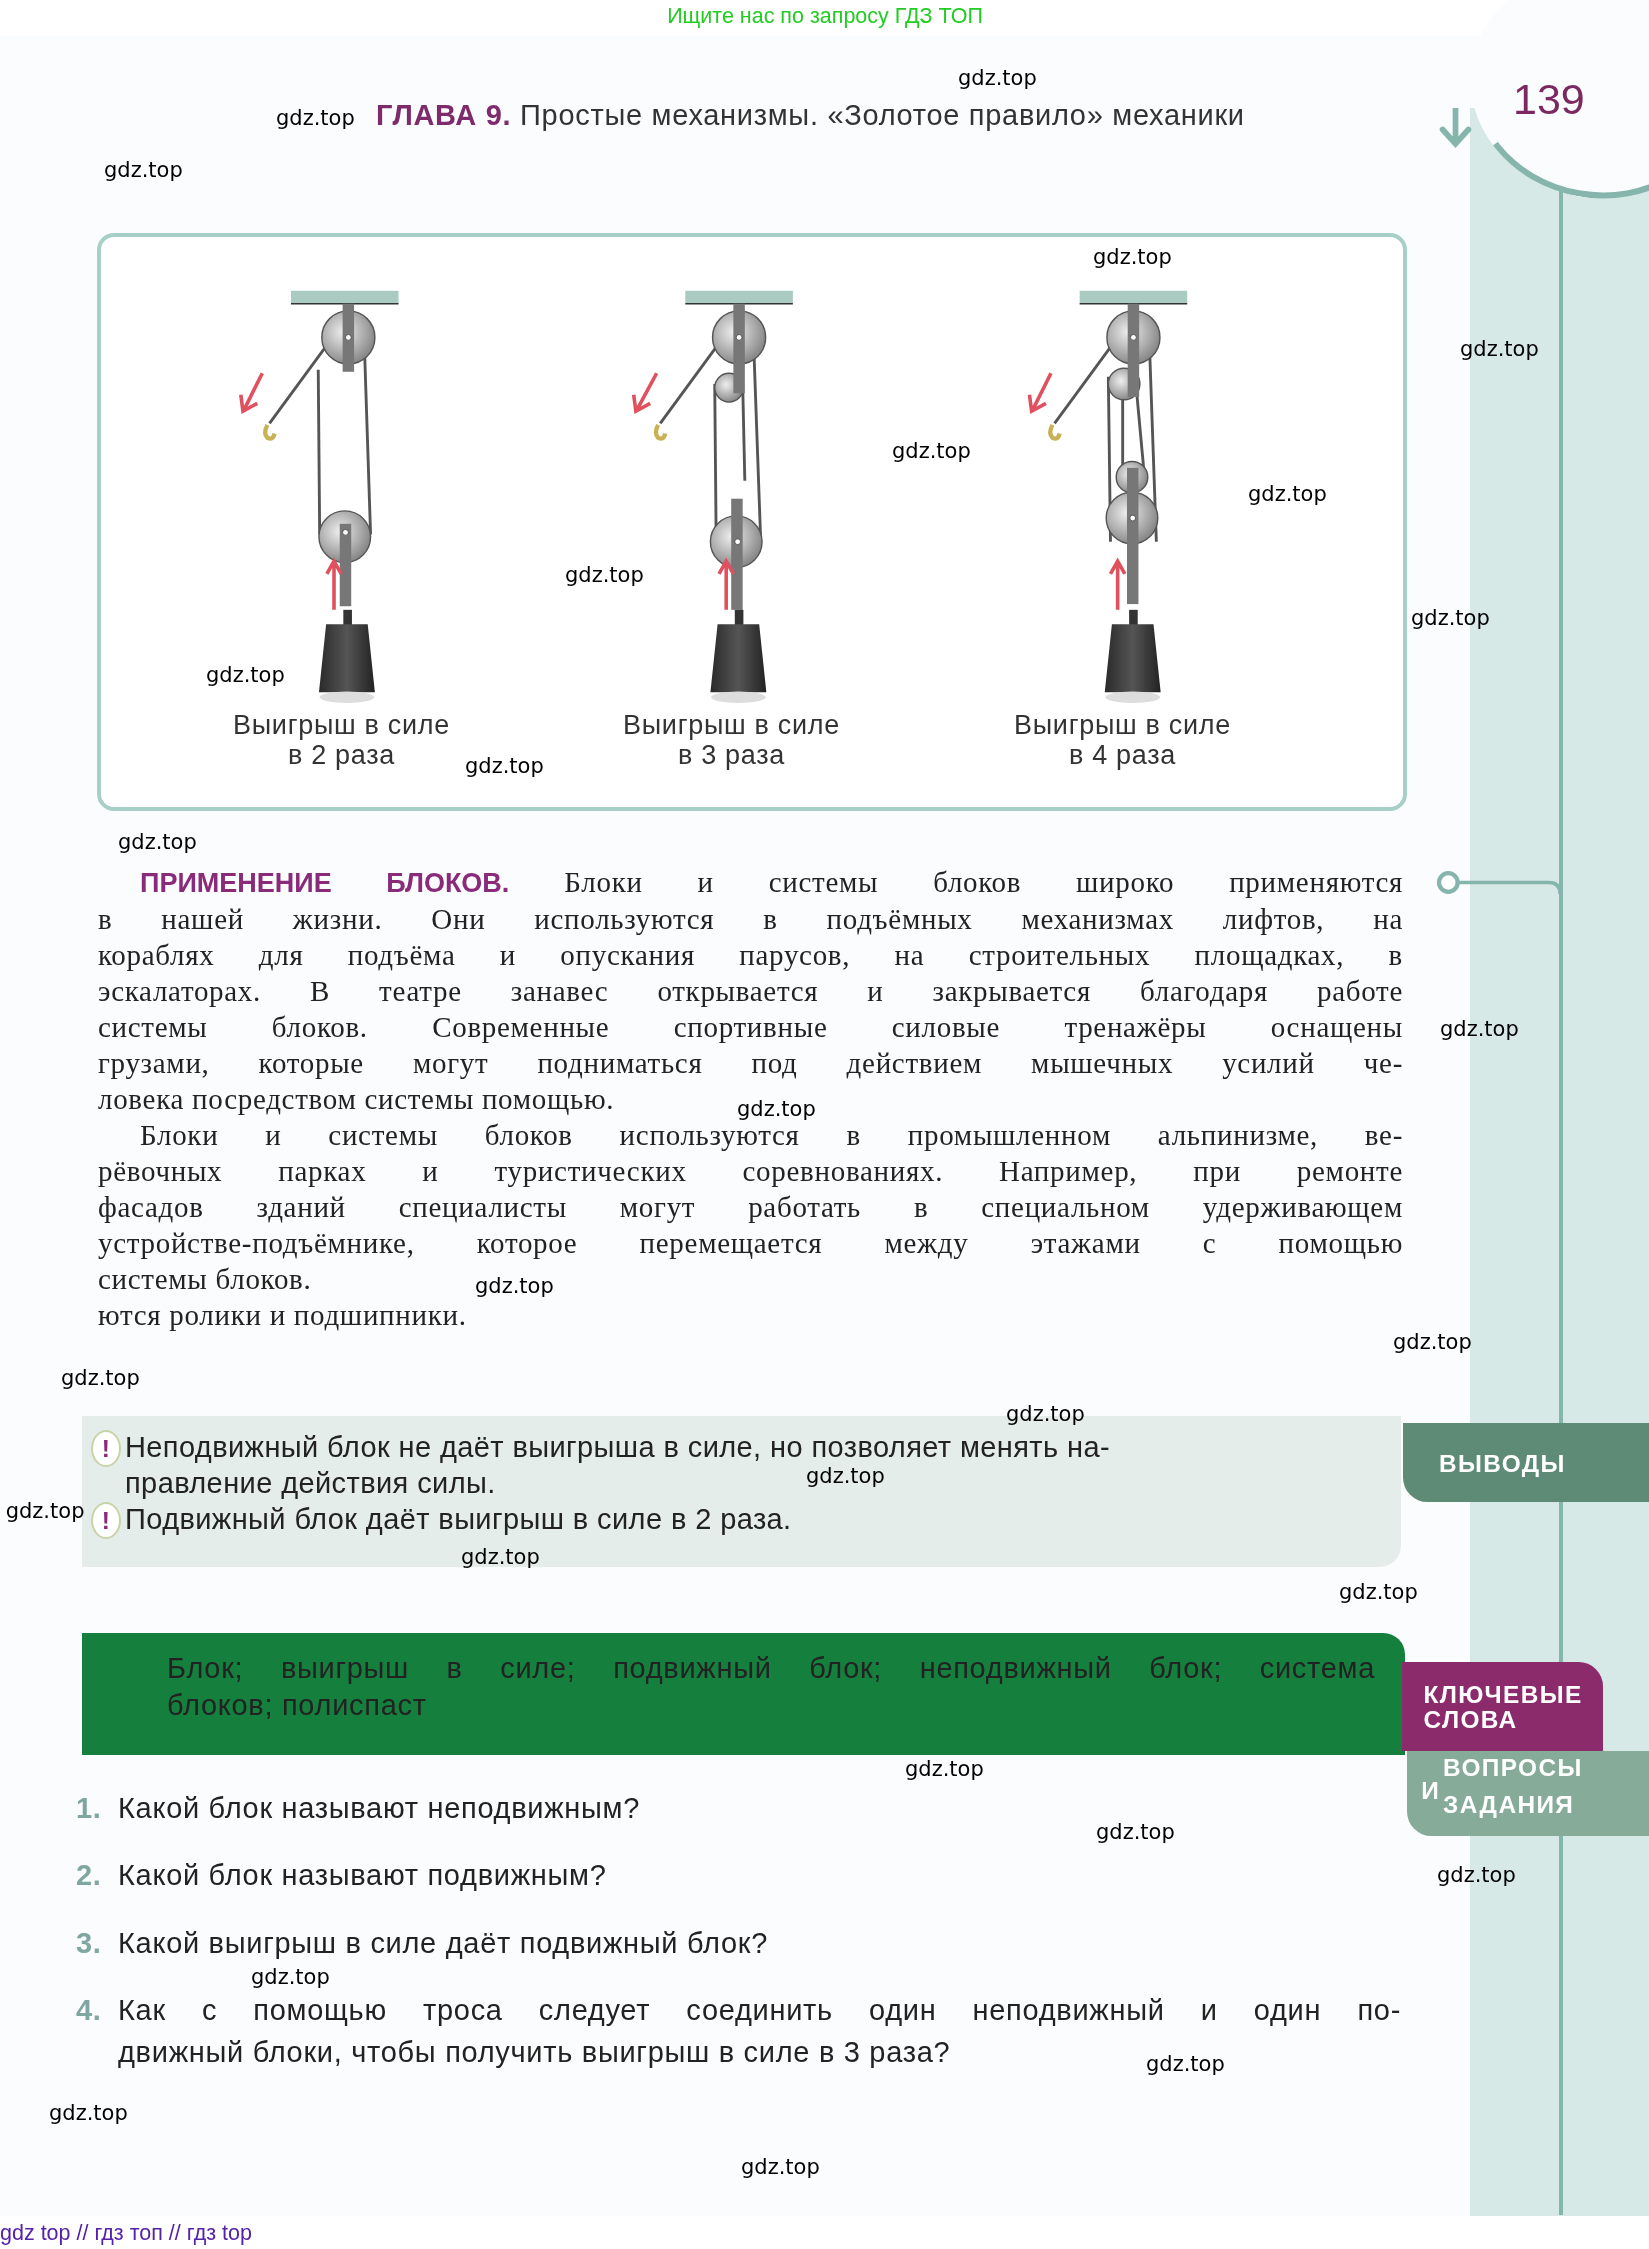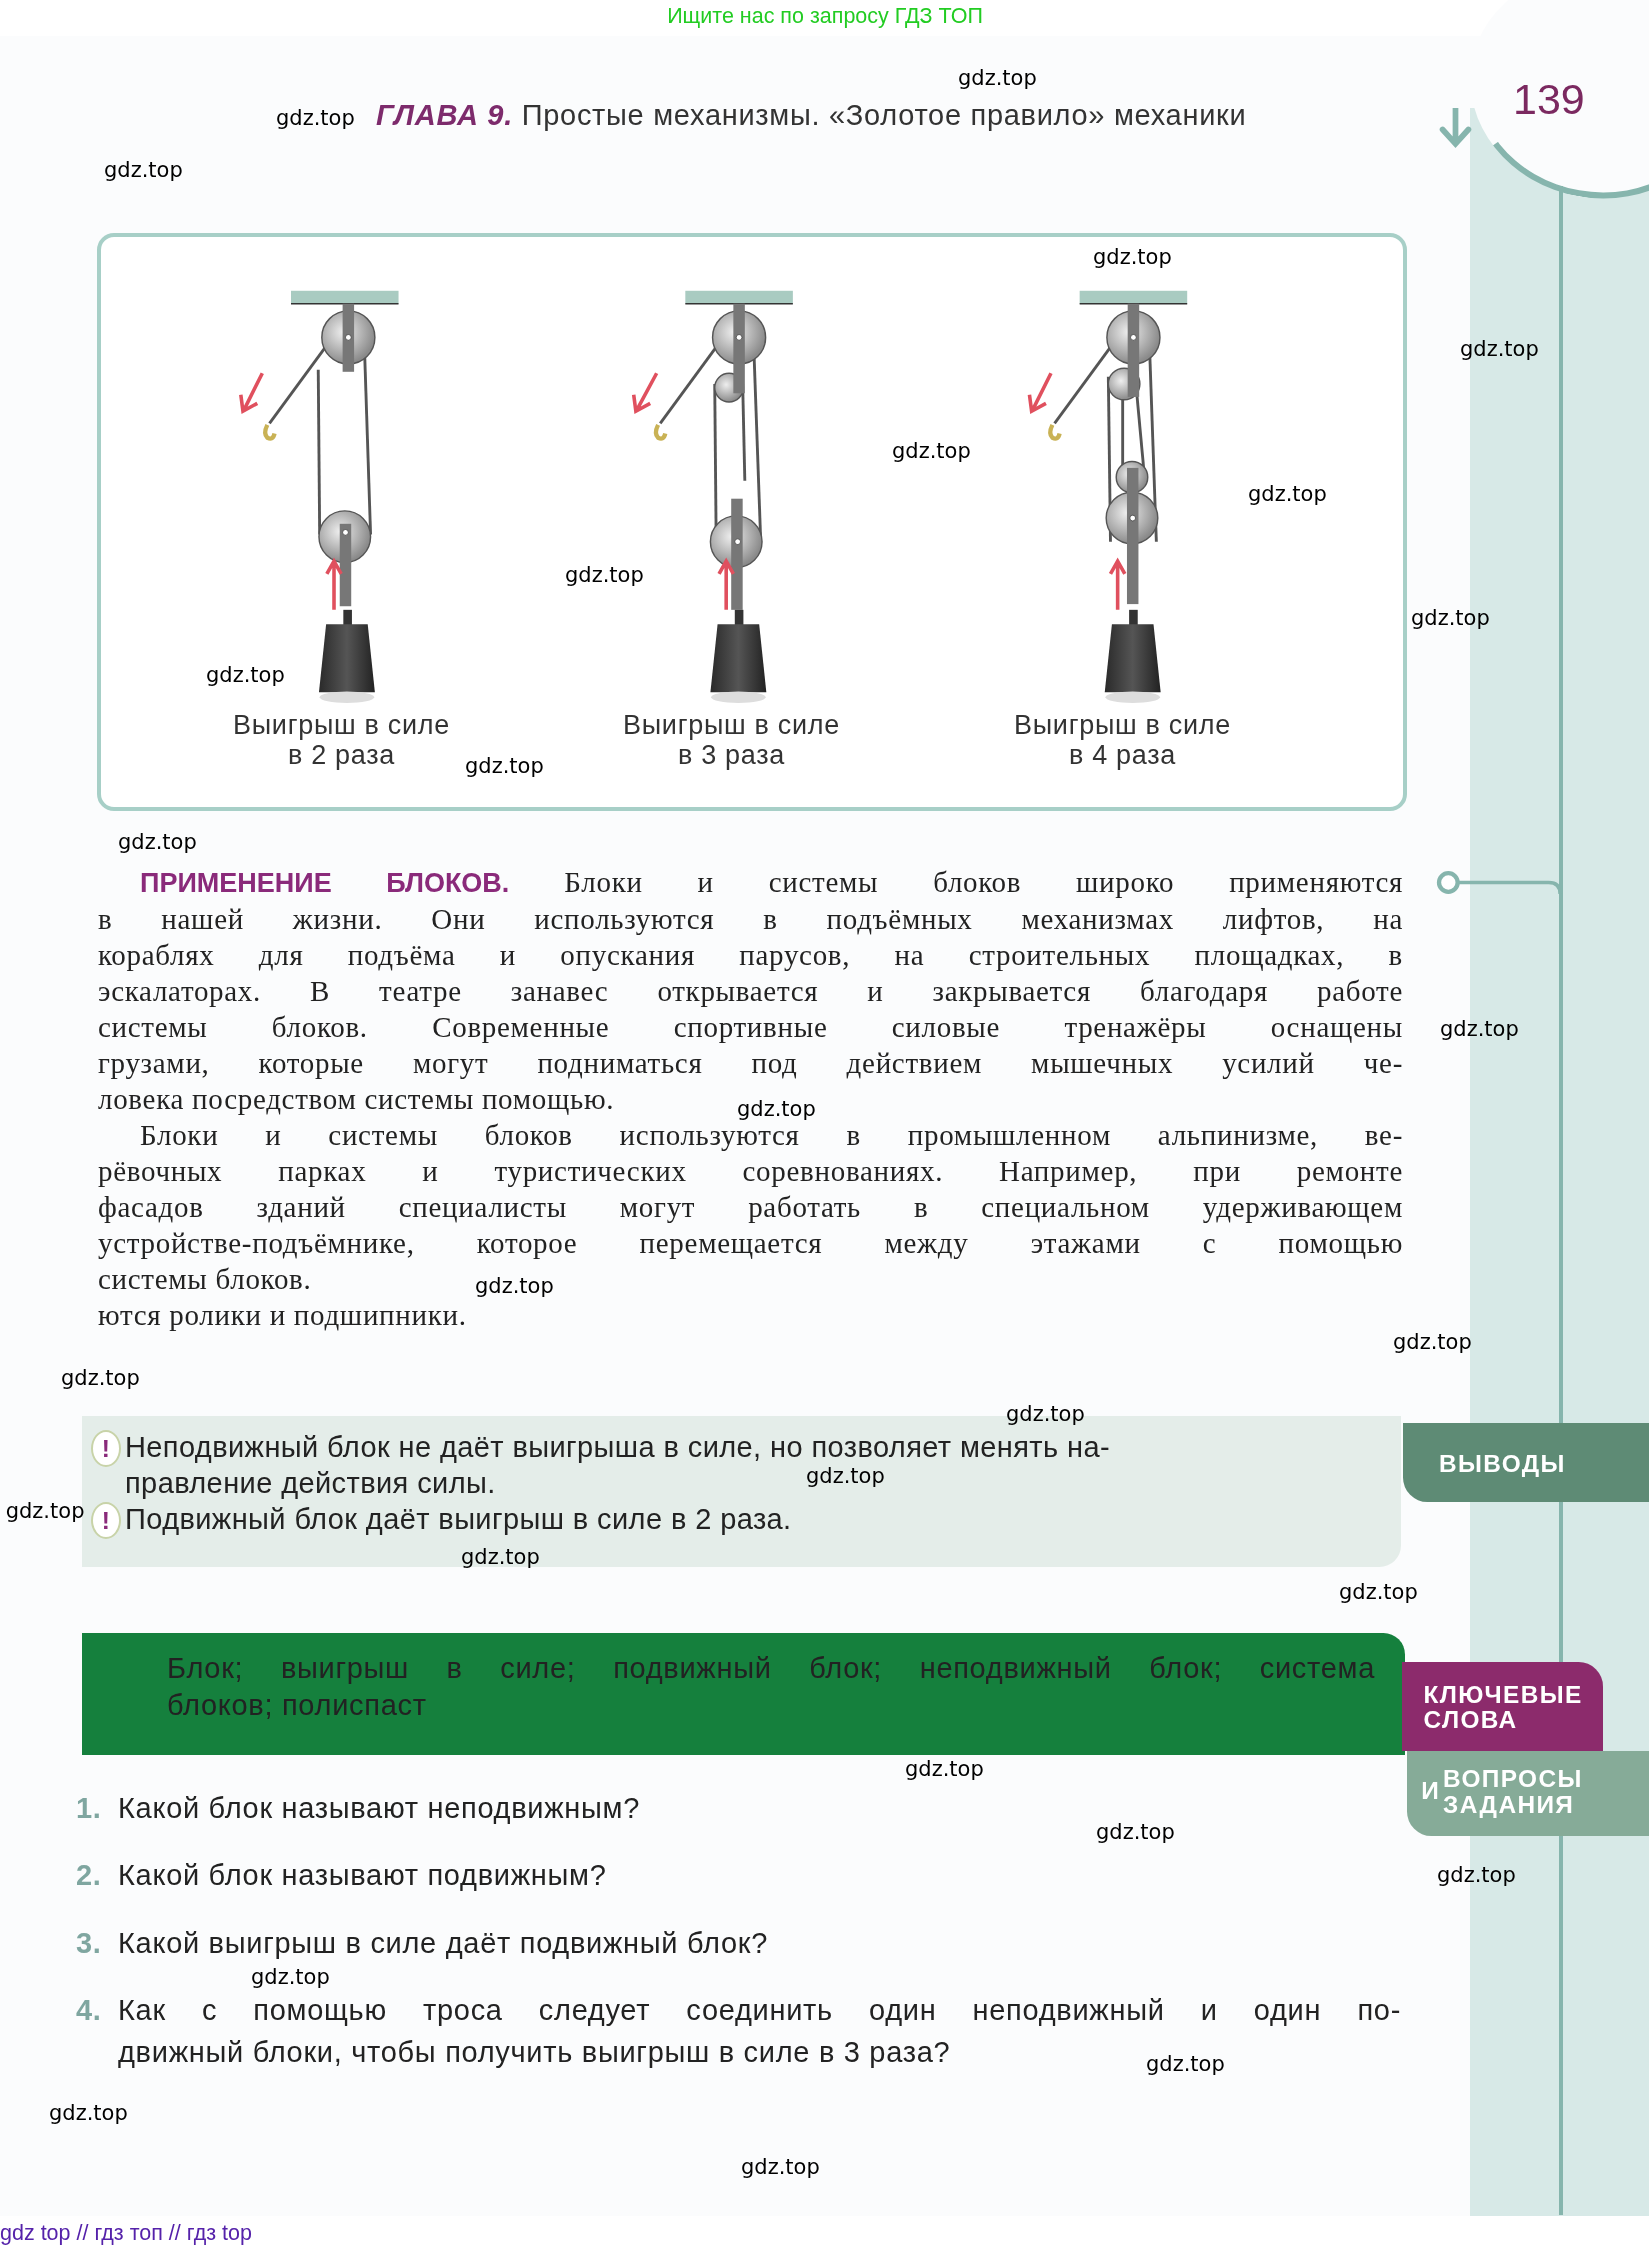--- a/index.html
+++ b/index.html
@@ -7,21 +7,21 @@
   .abs{position:absolute;}
   .top-banner{left:0;top:0;width:1650px;height:36px;background:#fff;text-align:center;color:#22cc22;font-size:21.5px;line-height:33px;}
   .page{left:0;top:36px;width:1650px;height:2180px;background:#fbfcfd;}
   .side-panel{left:1470px;top:108px;width:180px;height:2108px;background:#d7e9e7;}
   .side-line{left:1559px;top:186px;width:4.3px;height:2029px;background:#86b5ad;}
   .page-circle{left:1470px;top:-29px;width:244px;height:215px;border-radius:50%;background:#fbfcfd;border:6.5px solid #86b5ad;border-left-color:transparent;border-top-color:transparent;transform:rotate(10deg);}
   .page-arrow{left:1434px;top:108px;width:43px;height:43px;}
   .page-num{left:1513px;top:75px;font-size:43px;color:#7b2960;font-family:"Liberation Sans",sans-serif;}
   .wm{color:#000;font-size:21px;font-family:"DejaVu Sans",sans-serif;}
   .header{left:376px;top:99px;font-size:29px;color:#333;letter-spacing:0.7px;}
-  .header .chap{color:#7d2b6c;font-weight:bold;font-style:italic;}
+  .header .chap{color:#7d2b6c;font-weight:bold;}
   .fig{left:97px;top:233px;width:1302px;height:570px;border:4.3px solid #a7cfc7;border-radius:17px;background:#fff;}
   .caption{position:absolute;text-align:center;font-size:27px;color:#333;line-height:30px;width:301px;letter-spacing:0.7px;}
   .body-text{left:98px;width:1305px;font-family:"Liberation Serif",serif;font-size:29px;color:#222;line-height:36px;text-align:justify;text-align-last:justify;letter-spacing:0.7px;}
   .body-text p{margin:0;}
   .body-text .last{text-align-last:left;}
   .indent{text-indent:42px;}
   .sect-head{color:#8a2a7a;font-family:"Liberation Sans",sans-serif;font-weight:bold;font-size:27px;letter-spacing:0;}
   .conn{left:1434px;top:868px;width:129px;height:29px;}
   .conclusions{left:82px;top:1416px;width:1319px;height:151px;background:#e4ede9;border-radius:0 0 21.5px 0;}
   .conc-item{position:absolute;left:43px;font-size:29px;color:#222;line-height:36px;width:1262px;letter-spacing:0.4px;}
@@ -191,21 +191,21 @@
     <div>блоков; полиспаст</div>
   </div>
 </div>
 <div class="tab tab-key">
   <span style="position:absolute;left:21.5px;top:18.6px;">КЛЮЧЕВЫЕ</span>
   <span style="position:absolute;left:21.5px;top:44px;">СЛОВА</span>
 </div>
 
 <div class="tab tab-q">
   <span style="position:absolute;left:14.3px;top:26px;">И</span>
-  <span style="position:absolute;left:36px;top:14px;">ВОПРОСЫ</span>
+  <span style="position:absolute;left:36px;top:3px;">ВОПРОСЫ</span>
   <span style="position:absolute;left:36px;top:40px;">ЗАДАНИЯ</span>
 </div>
 
 <div class="question" style="top:1787px;">
   <span class="qnum">1.</span>
   <div>Какой блок называют неподвижным?</div>
 </div>
 <div class="question" style="top:1854px;">
   <span class="qnum">2.</span>
   <div>Какой блок называют подвижным?</div>

